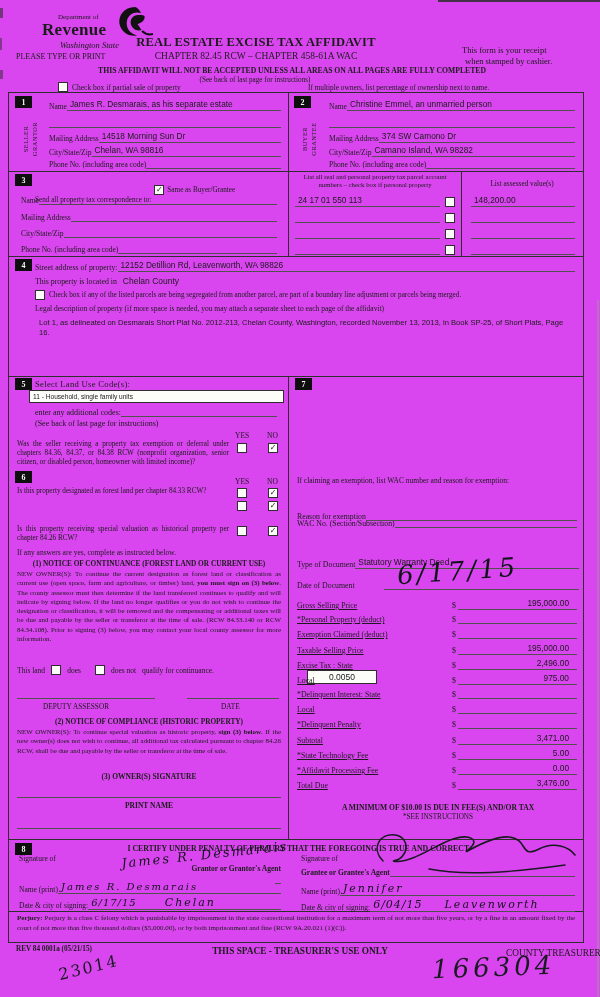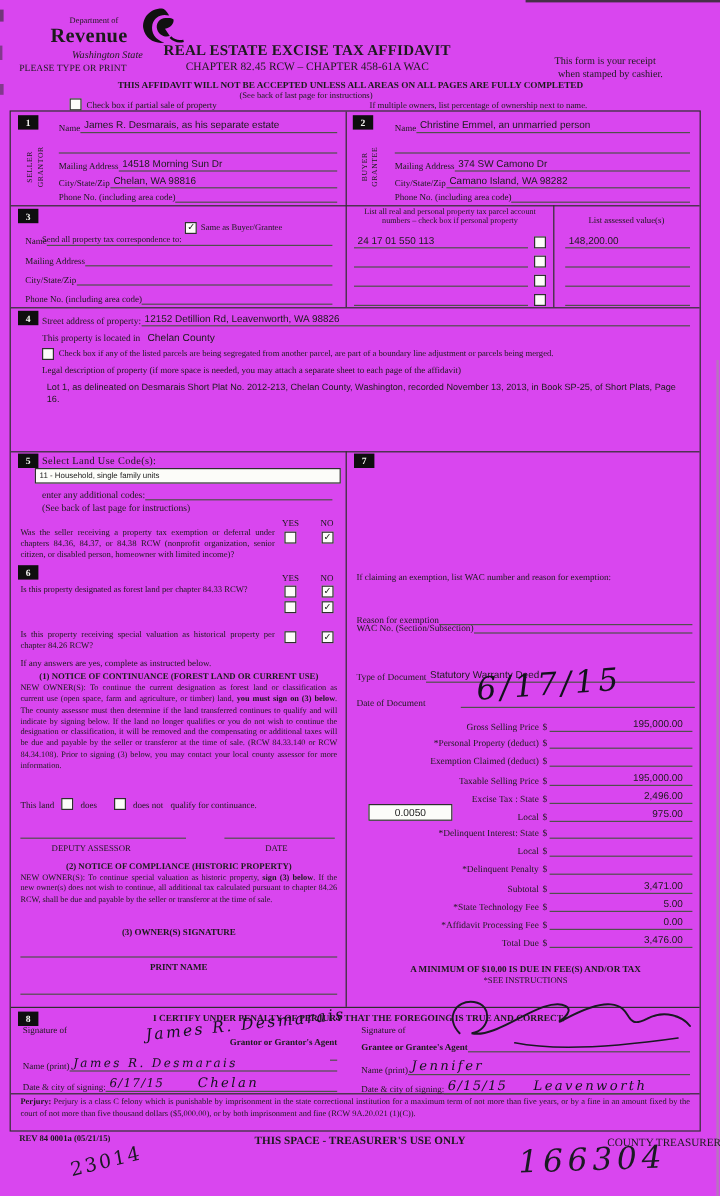--- a/index.html
+++ b/index.html
@@ -21,21 +21,21 @@
   .numbox{position:absolute;width:17px;height:12px;background:#0e0e0e;color:#f5f5f2;
           font:bold 8px "Liberation Serif",serif;display:flex;align-items:center;justify-content:center;}
   .vert{position:absolute;white-space:nowrap;font-size:6.4px;letter-spacing:.5px;
         transform:translate(-50%,-50%) rotate(-90deg);}
   .form{position:absolute;left:8px;top:92px;width:574px;height:849px;border:1.2px solid #2f2f2d;}
   .row{position:absolute;left:0;width:574px;}
   .vline{position:absolute;width:1px;background:#2f2f2d;top:0;}
   .qtxt{font-size:7.2px;line-height:1.25;text-align:justify;}
   .body-sm{font-size:6.9px;line-height:9.3px;text-align:justify;}
   .fin{display:flex;align-items:flex-end;position:absolute;left:288px;width:280px;}
-  .fin .flab{width:152px;text-align:right;font-size:7.8px;white-space:nowrap;}
+  .fin .flab{width:152px;text-align:left;font-size:7.8px;white-space:nowrap;text-decoration:underline;}
   .fin .dol{font-size:7.8px;margin:0 2px 0 3px;}
   .fin .fill{text-align:right;padding-right:8px;}
   .hand{font-family:"DejaVu Serif",serif;font-style:italic;color:#12121c;}
   .stamp{font-family:"DejaVu Serif",serif;color:#1a1a22;}
   .artifact{position:absolute;background:#2b2b2b;}
 </style>
 </head>
 <body>
 
 <div class="page">
@@ -374,21 +374,21 @@
           <path d="M14 36 C2 24 10 8 26 10 C42 12 40 34 24 36 C40 40 66 20 84 14 C100 9 112 14 100 24 C88 34 120 10 140 12 C160 14 150 34 170 24 C185 16 200 22 206 30" fill="none" stroke="#191922" stroke-width="1.6" stroke-linecap="round"></path>
           <path d="M60 44 C90 50 140 48 196 40" fill="none" stroke="#191922" stroke-width="1.4" stroke-linecap="round"></path>
         </svg>
       </span>
       <div class="abs fl" style="left:292px;top:44px;width:274px;">
         <span class="lbl">Name (print)</span>
         <span class="fill"><span class="hand" style="font-size:11px;letter-spacing:2px;">Jennifer</span></span>
       </div>
       <div class="abs fl" style="left:292px;top:60px;width:274px;">
         <span class="lbl">Date &amp; city of signing:</span>
-        <span class="fill"><span class="hand" style="font-size:11px;letter-spacing:1px;">6/15/15</span><span class="hand" style="font-size:11px;margin-left:22px;letter-spacing:2px;">Leavenworth</span></span>
+        <span class="fill"><span class="hand" style="font-size:11px;letter-spacing:1px;">6/04/15</span><span class="hand" style="font-size:11px;margin-left:22px;letter-spacing:2px;">Leavenworth</span></span>
       </div>
     </div>
 
     <div class="row" style="top:818px;height:31px;padding:3px 8px 0 8px;box-sizing:border-box;">
       <div class="body-sm" style="font-size:7px;line-height:9.6px;">
         <span class="b">Perjury:</span><span> Perjury is a class C felony which is punishable by imprisonment in the state correctional institution for a maximum term of not more than five years, or by a fine in an amount fixed by the court of not more than five thousand dollars ($5,000.00), or by both imprisonment and fine (RCW 9A.20.021 (1)(C)).</span>
       </div>
     </div>
   </div>
 

